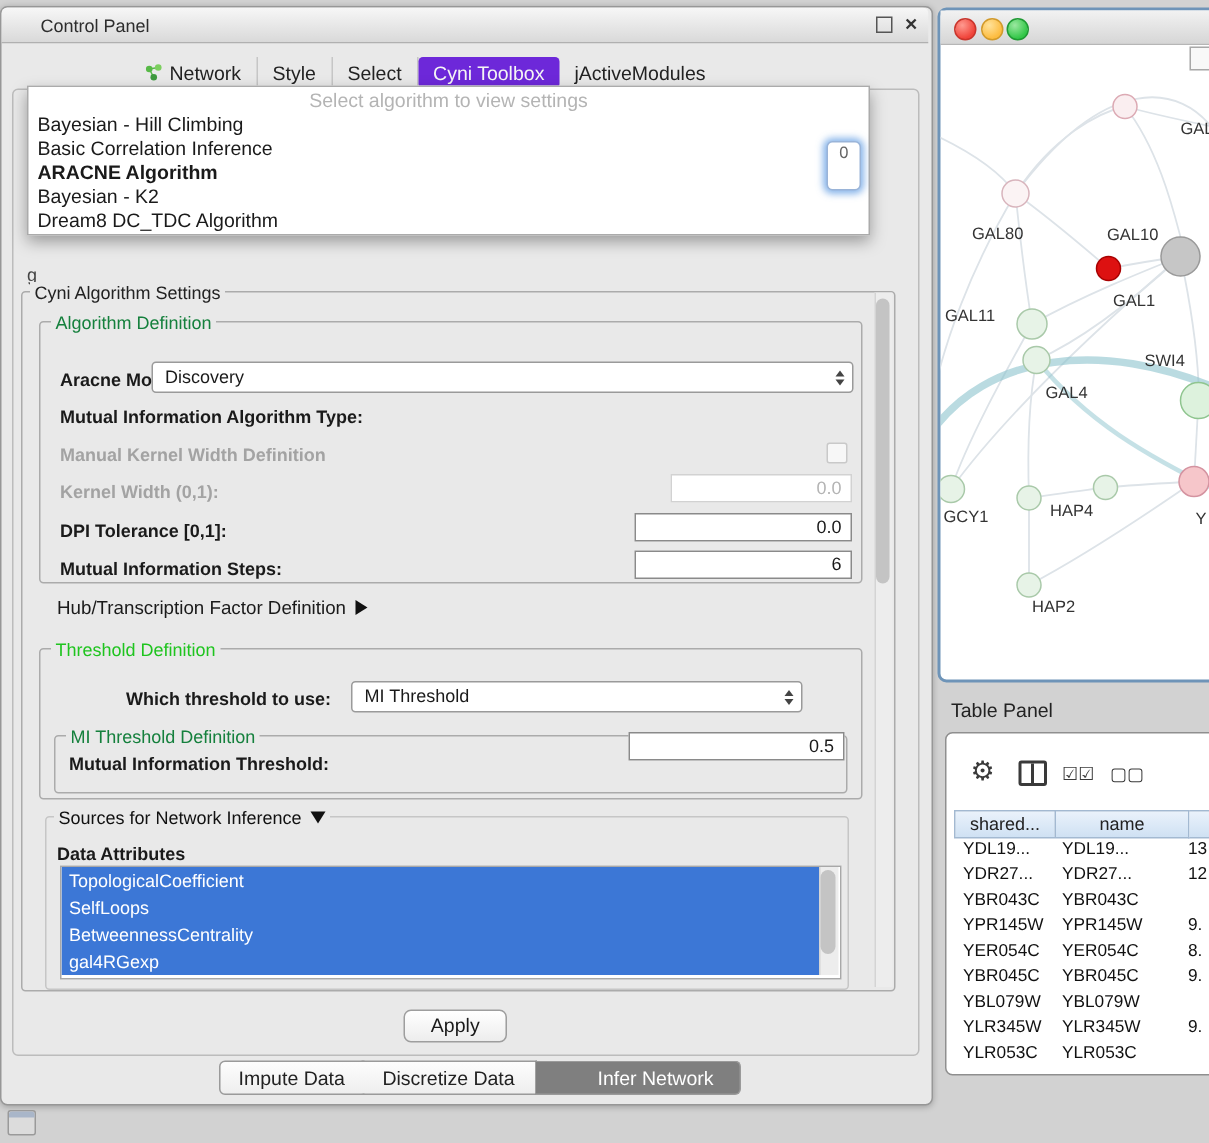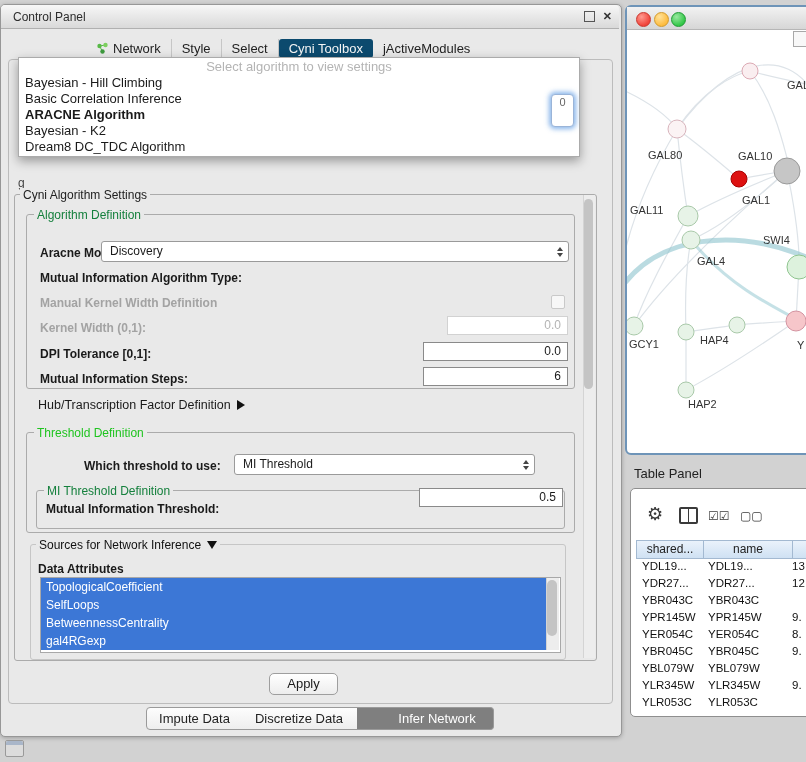--- a/index.html
+++ b/index.html
@@ -3,28 +3,28 @@
 <meta charset="utf-8">
 <style>
   html,body{margin:0;padding:0;}
   #page{position:relative;width:806px;height:762px;background:#d2d2d2;overflow:hidden;
         font-family:"Liberation Sans",sans-serif;color:#1a1a1a;font-size:12px;}
   .abs{position:absolute;}
   
   .win{position:absolute;background:#e9e9e9;border:1px solid #979797;border-radius:5px;box-shadow:0 1px 4px rgba(0,0,0,.25);}
   .titlebar{position:absolute;background:linear-gradient(#f7f7f7,#d9d9d9);border-bottom:1px solid #b0b0b0;
             border-radius:4px 4px 0 0;display:flex;align-items:center;}
-  .titlebar .t{font-size:12px;color:#2d2d2d;padding-left:12px;flex:1;}
+  .titlebar .t{font-size:12px;color:#2d2d2d;padding-left:26px;flex:1;}
   .tb-icon{font-size:11px;color:#333;margin-right:7px;cursor:default;}
   .float-ic{width:9px;height:9px;border:1px solid #555;margin-right:8px;}
   
-  .tabs{position:absolute;display:flex;align-items:center;height:21px;}
+  .tabs{position:absolute;display:flex;height:21px;}
   .tab{padding:2px 10px;font-size:13px;color:#222;display:flex;align-items:center;gap:4px;white-space:nowrap;}
   .tab.sep{border-right:1px solid #c6c6c6;}
-  .tab.selected{background:#0c4a6e;color:#f5f5f5;border-radius:3px;border-right:none;}
+  .tab.selected{background:#6d28d9;color:#f5f5f5;border-radius:3px;border-right:none;}
   
   .popup{position:absolute;background:#fff;border:1px solid #ababab;box-shadow:0 4px 10px rgba(0,0,0,.35);z-index:40;padding:1px 0;}
   .popup-item{font-size:13px;height:16px;line-height:16px;padding-left:6px;white-space:nowrap;}
   .popup-ph{color:#b4b4b4;text-align:center;padding-left:0;}
   .popup-item.selected{font-weight:bold;}
   
   .gbox{position:absolute;border:1px solid #ababab;border-radius:3px;}
   .legend{position:absolute;font-size:12px;background:#e9e9e9;padding:0 3px;white-space:nowrap;z-index:2;}
   .legend.blue{color:#15803d;}
   .legend.green{color:#1fc41f;}

